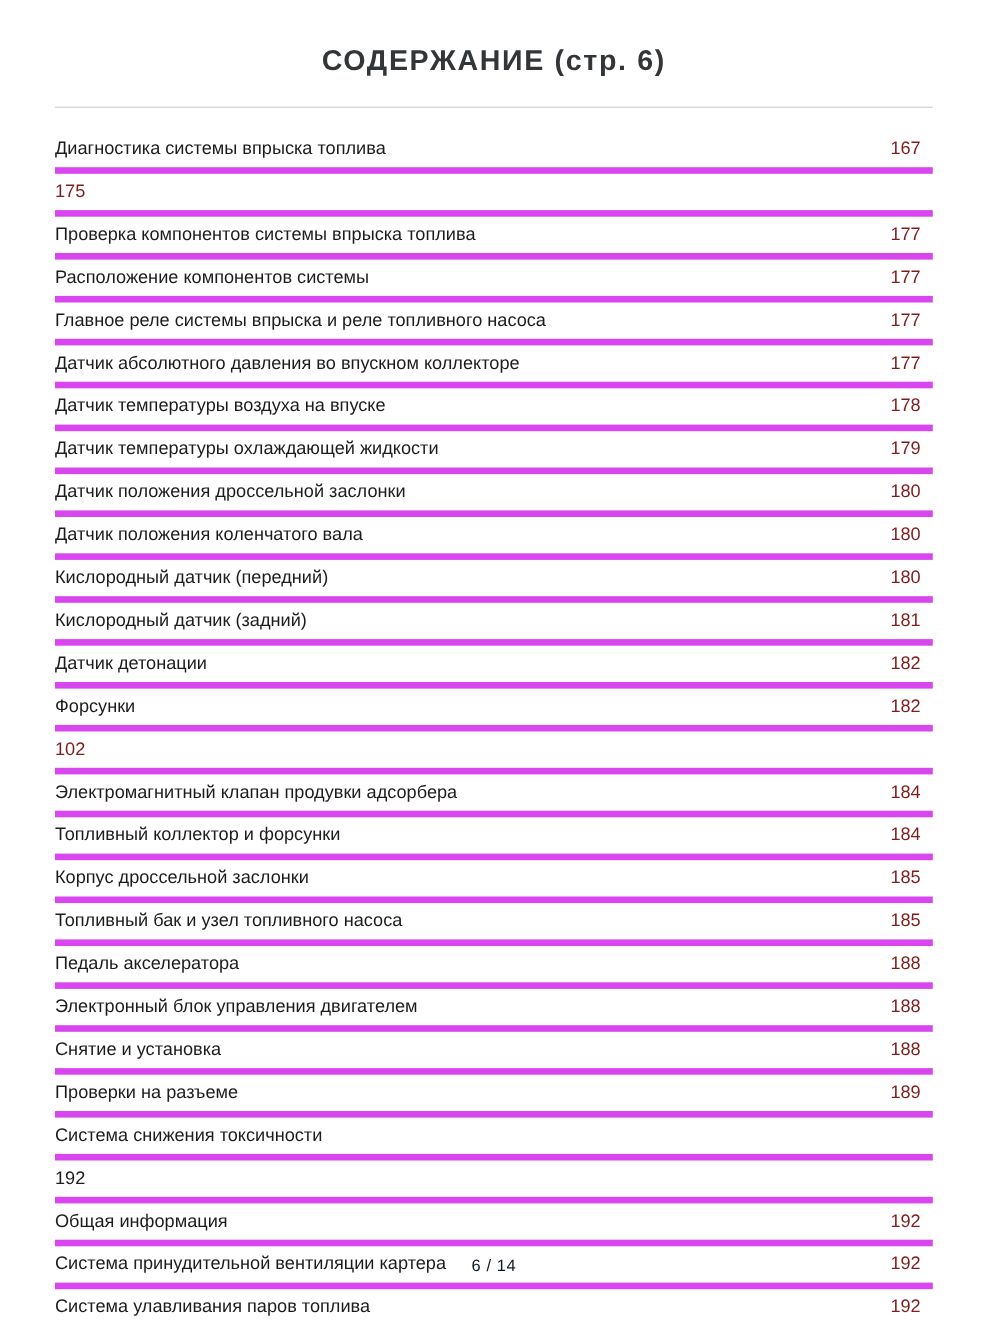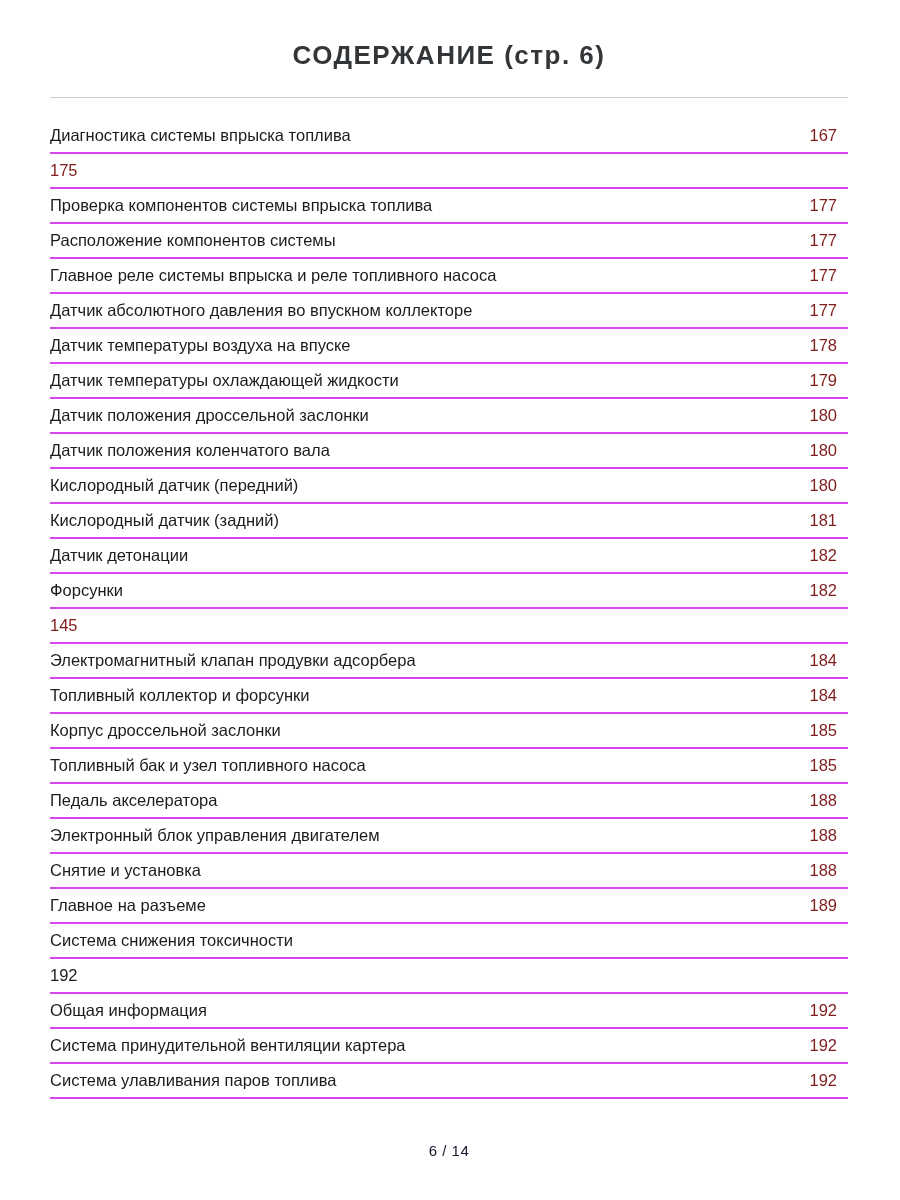--- a/index.html
+++ b/index.html
@@ -31,21 +31,21 @@
     margin: 28px 50px 0 50px;
   }
   .toc-list {
     margin: 21px 50px 0 50px;
   }
   .toc-row {
     display: flex;
     justify-content: space-between;
     align-items: center;
     height: 33px;
-    border-bottom: 2px solid #d946ef;
+    border-bottom: 6px solid #d946ef;
   }
   .toc-label {
     font-size: 16.5px;
     color: #1c1c1e;
     white-space: nowrap;
   }
   .toc-page {
     font-size: 16.5px;
     color: #7f1d1d;
     padding-right: 11px;
@@ -137,21 +137,21 @@
     <span class="toc-label">Датчик детонации</span>
     <span class="toc-page">182</span>
   </div>
 
   <div class="toc-row">
     <span class="toc-label">Форсунки</span>
     <span class="toc-page">182</span>
   </div>
 
   <div class="toc-row">
-    <span class="toc-page">145</span>
+    <span class="toc-page">102</span>
   </div>
 
   <div class="toc-row">
     <span class="toc-label">Электромагнитный клапан продувки адсорбера</span>
     <span class="toc-page">184</span>
   </div>
 
   <div class="toc-row">
     <span class="toc-label">Топливный коллектор и форсунки</span>
     <span class="toc-page">184</span>
@@ -176,21 +176,21 @@
     <span class="toc-label">Электронный блок управления двигателем</span>
     <span class="toc-page">188</span>
   </div>
 
   <div class="toc-row">
     <span class="toc-label">Снятие и установка</span>
     <span class="toc-page">188</span>
   </div>
 
   <div class="toc-row">
-    <span class="toc-label">Главное на разъеме</span>
+    <span class="toc-label">Проверки на разъеме</span>
     <span class="toc-page">189</span>
   </div>
 
   <div class="toc-row">
     <span class="toc-label">Система снижения токсичности</span>
     <span class="toc-page"></span>
   </div>
 
   <div class="toc-row">
     <span class="toc-label">192</span>

